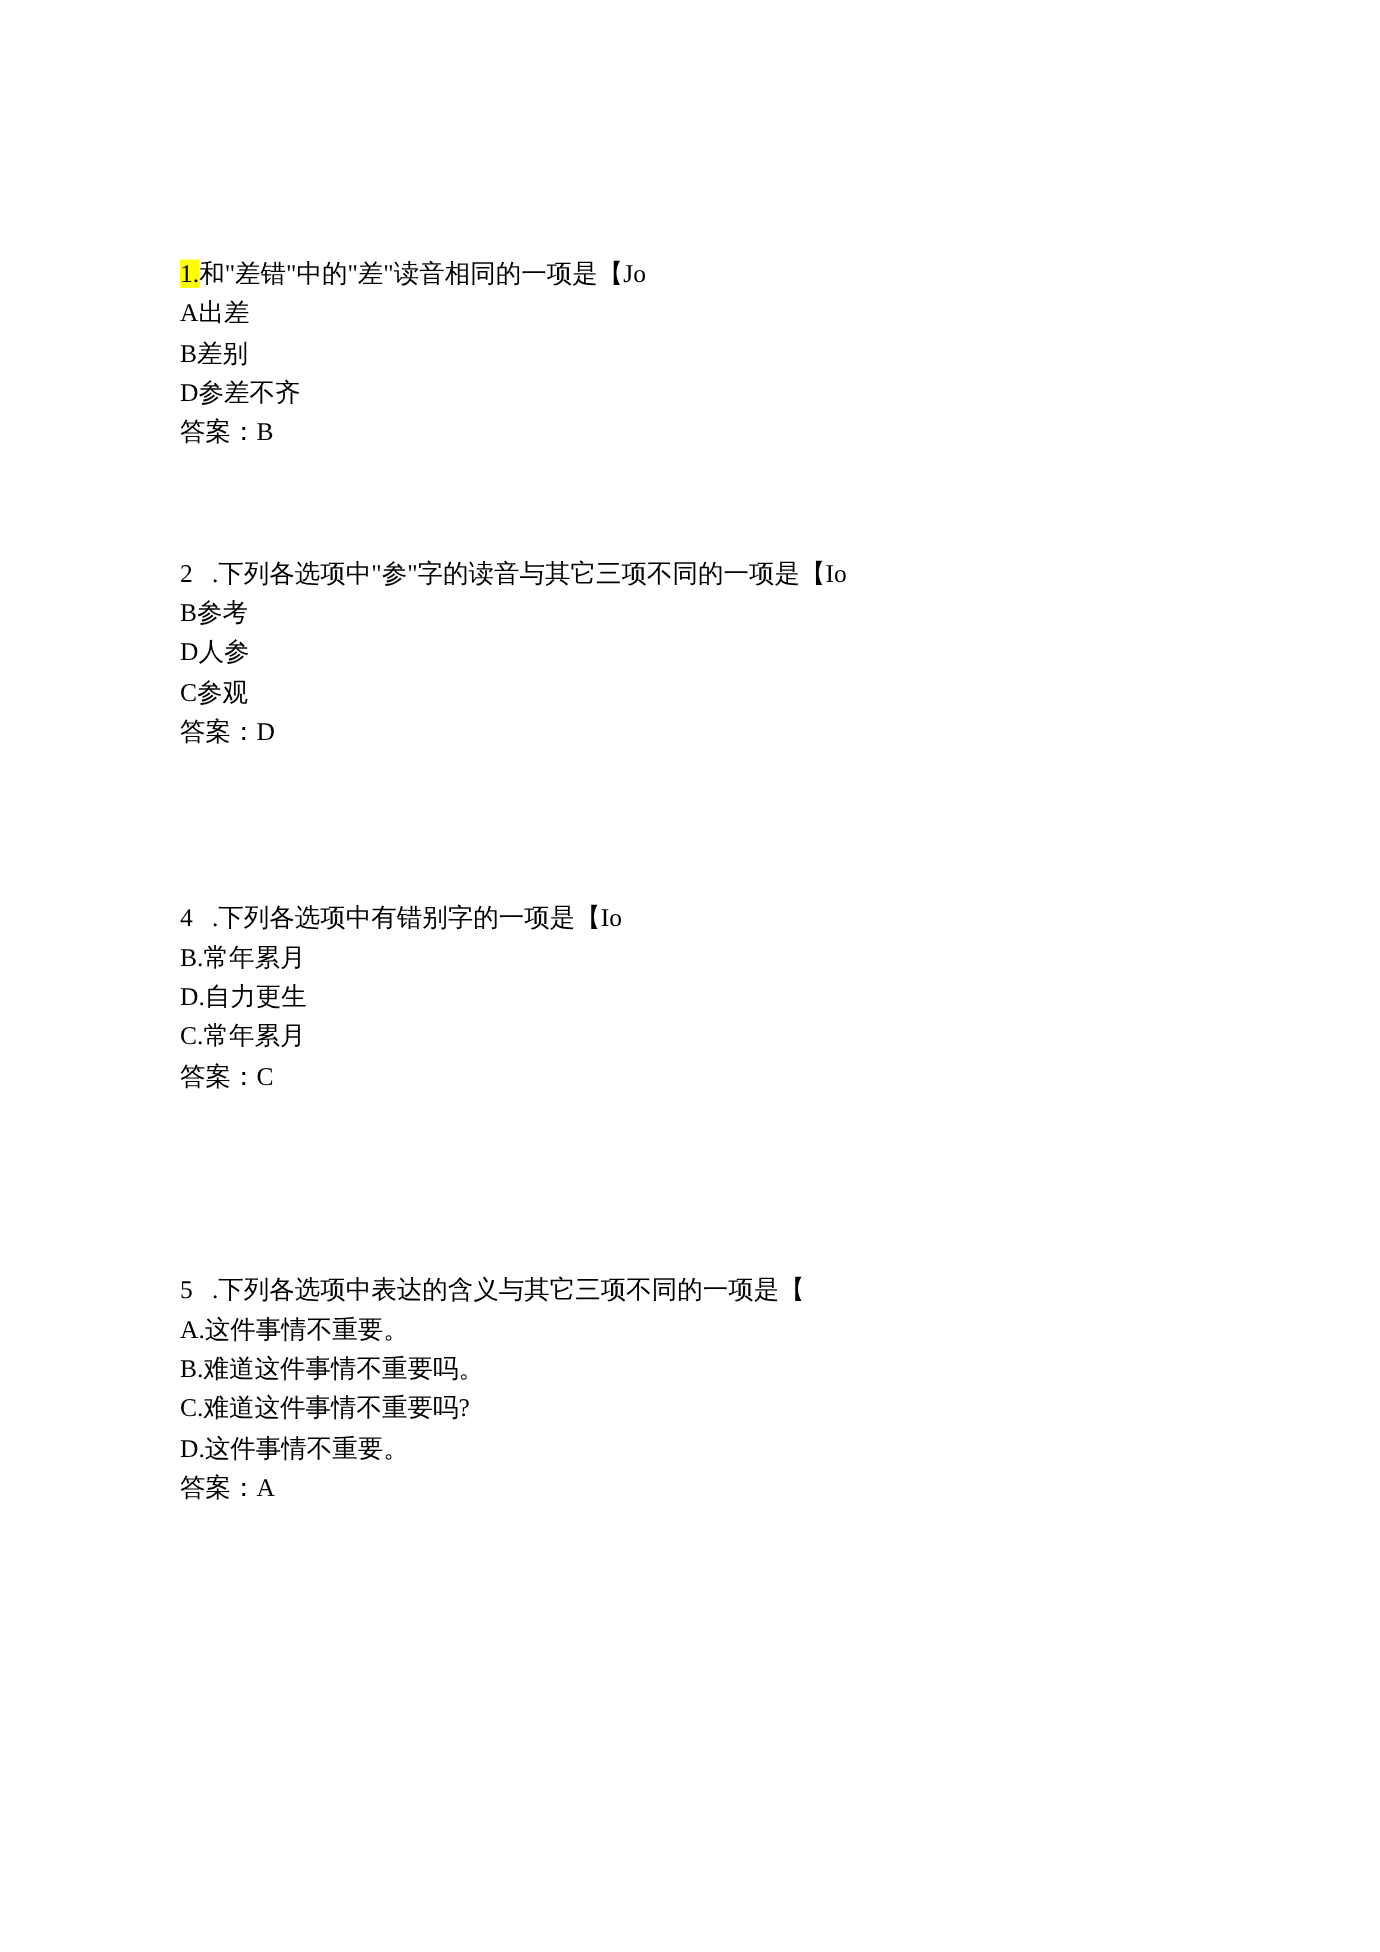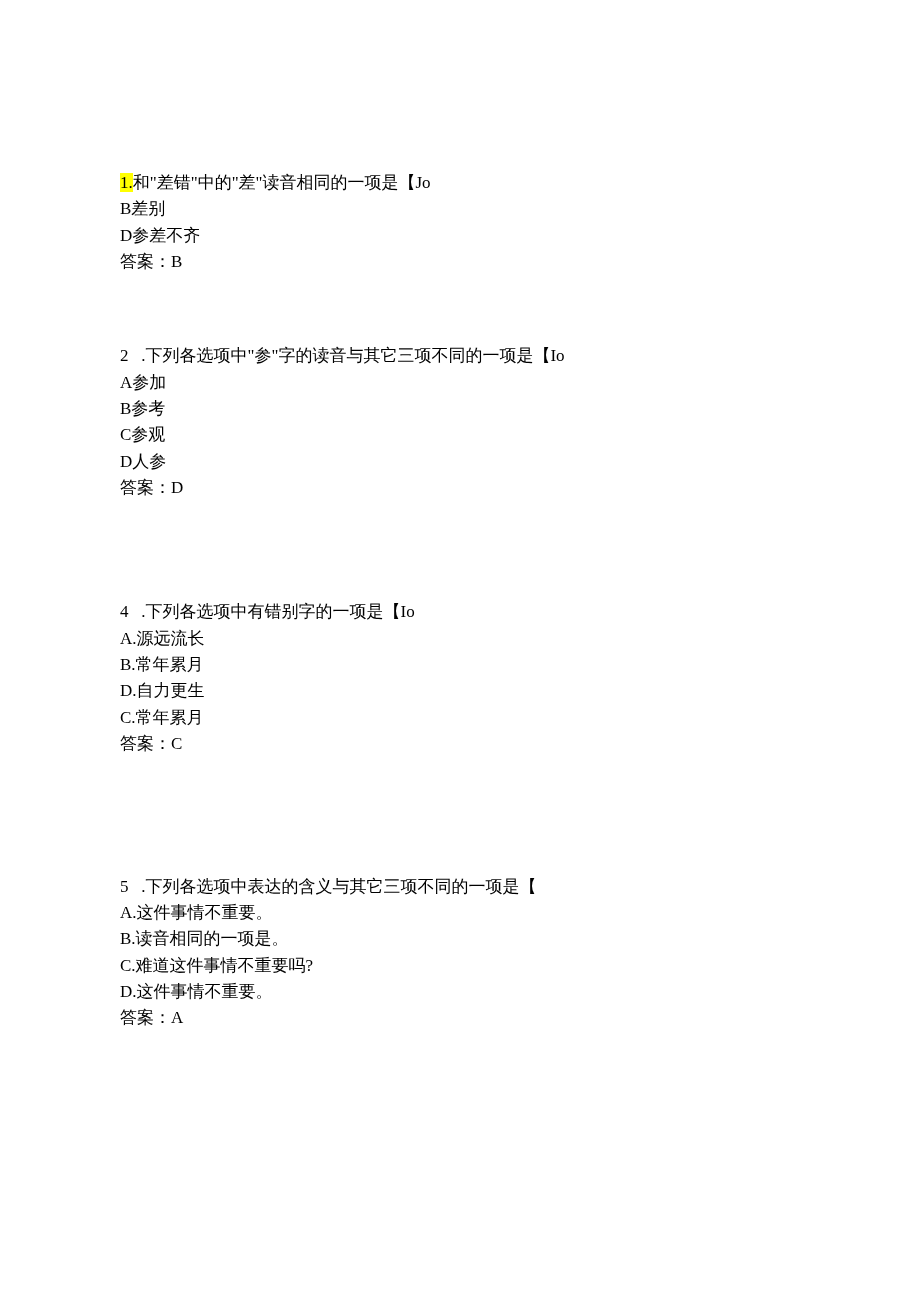--- a/index.html
+++ b/index.html
@@ -32,54 +32,53 @@
     height: 18px;
   }
 </style>
 </head>
 <body>
 
 <div class="page">
 
   <div class="q">
     <div class="q-line"><span class="hl">1.</span><span>和"差错"中的"差"读音相同的一项是【Jo</span></div>
+    <div class="q-line">A出差</div>
     <div class="q-line">B差别</div>
     <div class="q-line">D参差不齐</div>
     <div class="q-line">答案：B</div>
   </div>
 
   <div class="gap-small"></div>
 
   <div class="q">
     <div class="q-line">2   .下列各选项中"参"字的读音与其它三项不同的一项是【Io</div>
-    <div class="q-line">A参加</div>
     <div class="q-line">B参考</div>
+    <div class="q-line">D人参</div>
     <div class="q-line">C参观</div>
-    <div class="q-line">D人参</div>
     <div class="q-line">答案：D</div>
   </div>
 
   <div class="gap-large"></div>
 
   <div class="q">
     <div class="q-line">4   .下列各选项中有错别字的一项是【Io</div>
-    <div class="q-line">A.源远流长</div>
     <div class="q-line">B.常年累月</div>
     <div class="q-line">D.自力更生</div>
     <div class="q-line">C.常年累月</div>
     <div class="q-line">答案：C</div>
   </div>
 
   <div class="gap-large"></div>
 
 
   <div class="gap-small"></div>
 
   <div class="q">
     <div class="q-line">5   .下列各选项中表达的含义与其它三项不同的一项是【</div>
     <div class="q-line">A.这件事情不重要。</div>
-    <div class="q-line">B.读音相同的一项是。</div>
+    <div class="q-line">B.难道这件事情不重要吗。</div>
     <div class="q-line">C.难道这件事情不重要吗?</div>
     <div class="q-line">D.这件事情不重要。</div>
     <div class="q-line">答案：A</div>
   </div>
 
 </div>
 
 </body></html>

